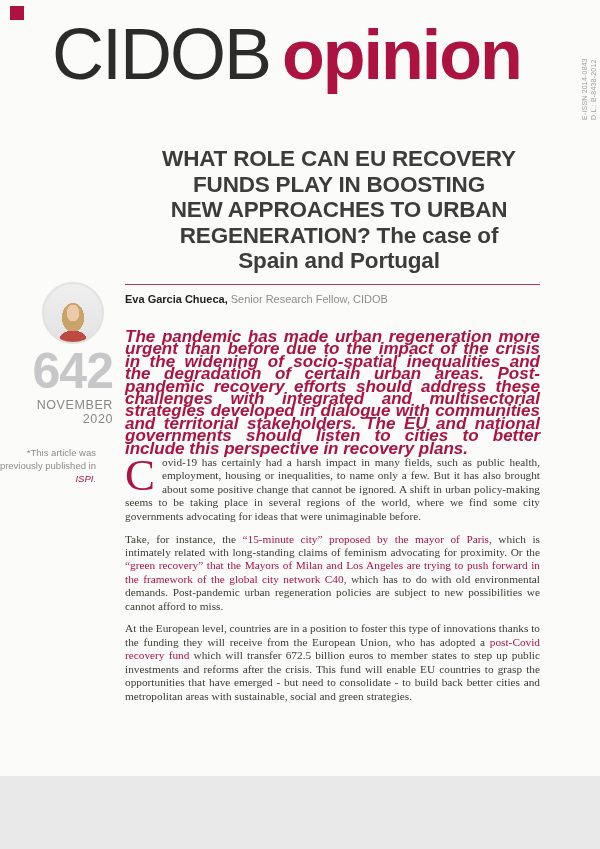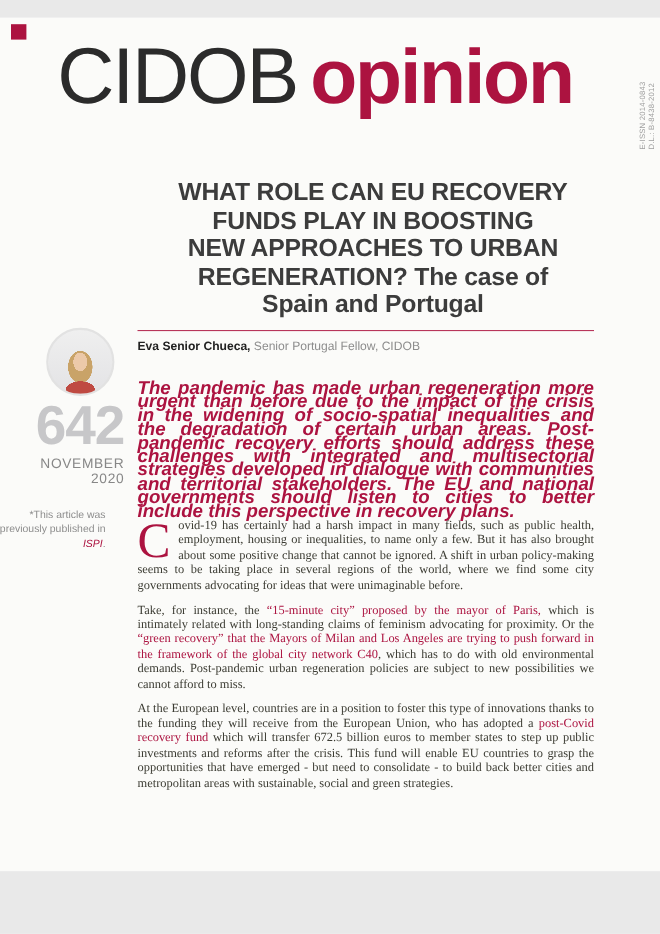--- a/index.html
+++ b/index.html
@@ -1,20 +1,20 @@
 <!DOCTYPE html>
 <html lang="en" style="--accent: #ac1340;"><head>
 <meta charset="utf-8">
 <style>
   :root { --accent:#ac1340; --gray:#8d8d8d; --lgray:#c7c7c9; --body:#3c3c33; }
   * { margin:0; padding:0; box-sizing:border-box; }
   html,body { background:#e9e9e9; }
   body { font-family:"Liberation Sans", sans-serif; }
   .page {
-    position:relative; width:600px; height:776px; margin:16px auto;
+    position:relative; width:600px; height:776px; margin:0 auto;
     background:#fbfbf9; overflow:hidden;
   }
   .corner-mark { position:absolute; left:10px; top:6px; width:14px; height:14px; background:var(--accent); }
   .masthead { position:absolute; left:52px; top:16px; display:flex; align-items:baseline; }
   .brand-primary {
     font-size:72px; line-height:76px; font-weight:200; letter-spacing:-2px;
     color:#2b2b2b; font-stretch:condensed;
   }
   .brand-secondary {
     font-size:70px; line-height:76px; font-weight:800; letter-spacing:-2px;
@@ -96,21 +96,21 @@
   <h1 class="doc-title">WHAT ROLE CAN EU RECOVERY
 FUNDS PLAY IN BOOSTING
 NEW APPROACHES TO URBAN
 REGENERATION? The case of
 Spain and Portugal</h1>
 
   <div class="author-rule"></div>
 
   <div class="avatar"></div>
 
-  <div class="author-line"><span class="strong">Eva Senior Chueca, </span><span>Senior Portugal Fellow, CIDOB</span></div>
+  <div class="author-line"><span class="strong">Eva Garcia Chueca, </span><span>Senior Research Fellow, CIDOB</span></div>
 
   <p class="intro">The pandemic has made urban regeneration more urgent than before due to the impact of the crisis in the widening of socio-spatial inequalities and the degradation of certain urban areas. Post-pandemic recovery efforts should address these challenges with integrated and multisectorial strategies developed in dialogue with communities and territorial stakeholders. The EU and national governments should listen to cities to better include this perspective in recovery plans.</p>
 
   <div class="issue-block">
     <div class="issue-number">642</div>
     <div class="issue-month">NOVEMBER</div>
     <div class="issue-year">2020</div>
   </div>
 
   <div class="side-note"><span>*This article was previously published in </span><span class="hl em">ISPI</span><span>.</span></div>

